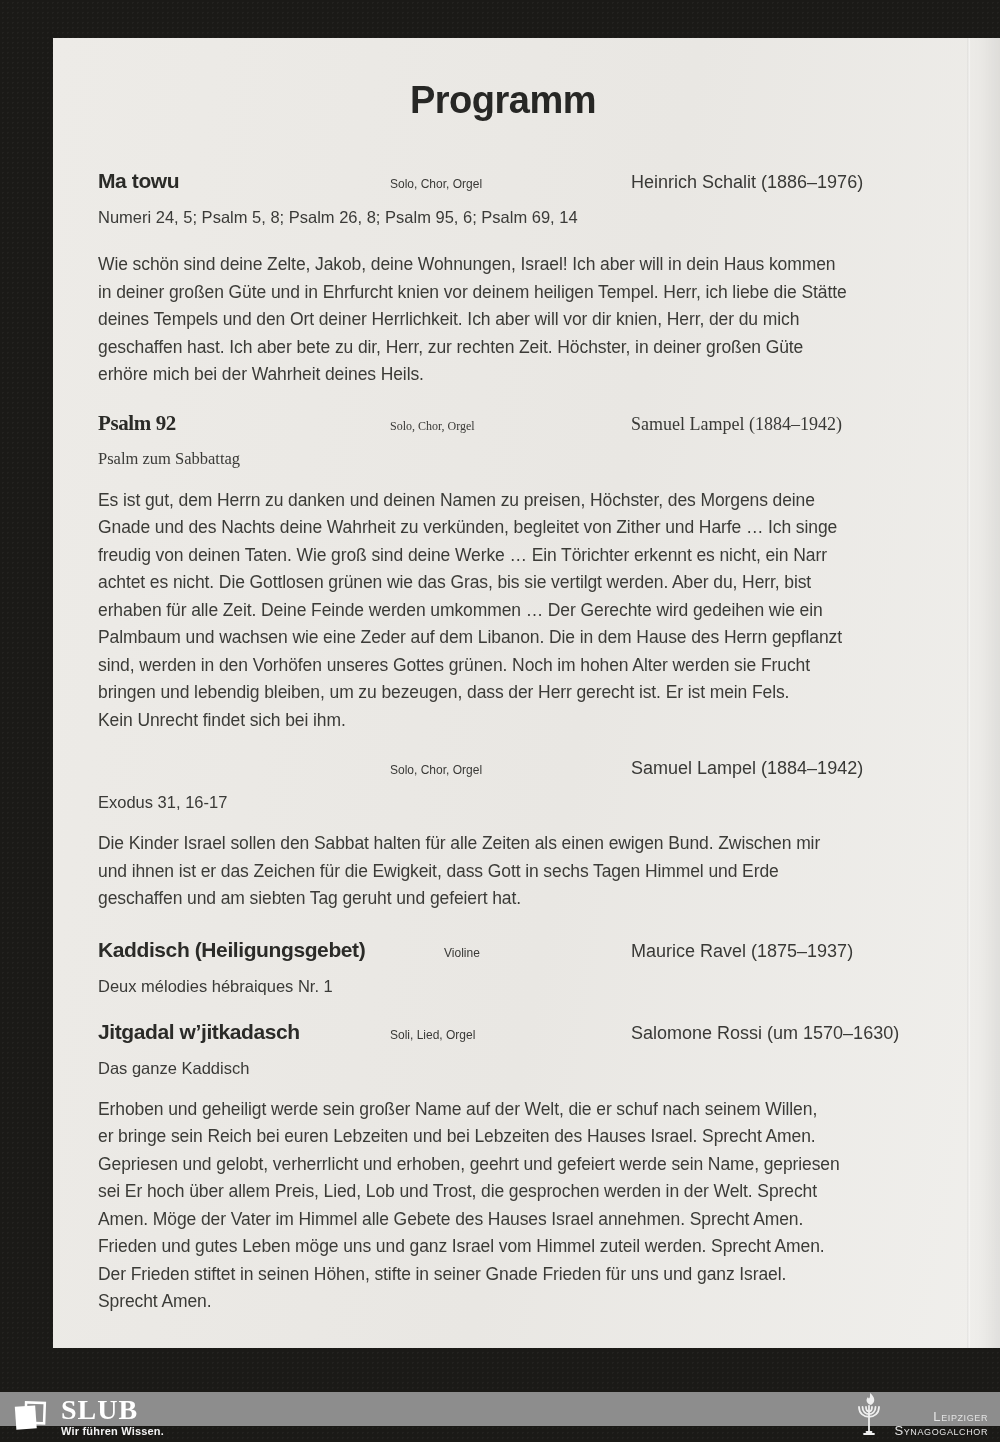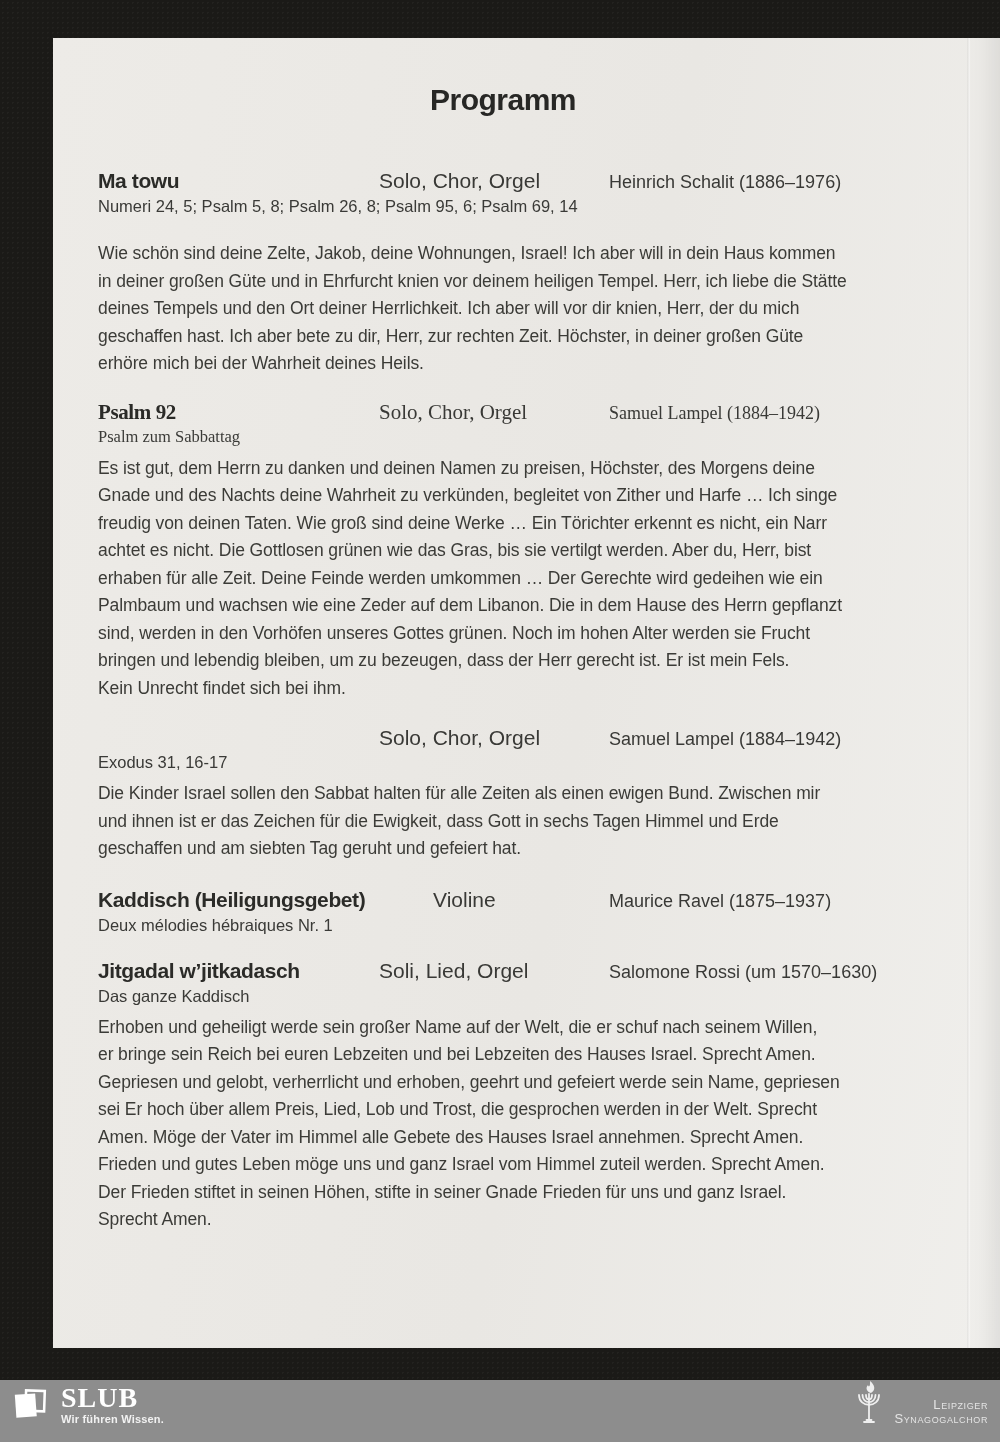--- a/index.html
+++ b/index.html
@@ -22,43 +22,44 @@
     box-shadow: inset -35px 0 28px -30px rgba(0,0,0,0.10);
   }
   .crease {
     position: absolute; top: 0; bottom: 0; right: 30px; width: 3px;
     background: linear-gradient(to right, rgba(0,0,0,0.05), rgba(255,255,255,0.5));
     pointer-events: none;
   }
   h1.page-title {
     margin: 0;
     text-align: center;
-    font-size: 30px;
+    font-size: 38px;
     line-height: 32px;
     font-weight: bold;
     letter-spacing: -0.5px;
     color: #272725;
   }
   .entry-head {
     display: grid;
     grid-template-columns: 281px 230px 1fr;
     align-items: baseline;
+    gap: 11px;
   }
   .entry-title {
     grid-column: 1;
     font-size: 21px;
     line-height: 26px;
     font-weight: bold;
     letter-spacing: -0.4px;
     color: #2b2b28;
     white-space: nowrap;
   }
   .entry-scoring {
     grid-column: 2;
-    font-size: 21px;
+    font-size: 12px;
     color: #393936;
     white-space: nowrap;
   }
   .entry-scoring.pad { padding-left: 54px; }
   .entry-composer {
     grid-column: 3;
     font-size: 18px;
     color: #393936;
     white-space: nowrap;
   }
@@ -75,26 +76,26 @@
     color: #3b3b37;
     white-space: pre-line;
     width: 825px;
   }
   .mt-entry1 { margin-top: 52px; }
   .mt-entry2 { margin-top: 21px; font-family: Liberation Serif, serif; }
   .mt-entry3 { margin-top: 24px; }
   .mt-entry4 { margin-top: 24px; }
   .mt-entry5 { margin-top: 21px; }
   .mt-note  { margin-top: 22px; }
-  .mt-note-sm { margin-top: 6px; }
+  .mt-note-sm { margin-top: 16px; }
 
   .viewer-footer {
     position: absolute;
-    left: 0; right: 0; bottom: 0;
-    height: 62px;
+    left: 0; right: 0; bottom: 16px;
+    height: 34px;
     background: #8d8d8d;
   }
   .slub-brand {
     position: absolute; left: 13px; top: 5px;
     display: flex; align-items: flex-start;
     cursor: pointer;
   }
   .slub-book { width: 34px; height: 38px; margin-top: 2px; }
   .slub-texts { margin-left: 14px; }
   .slub-name {

